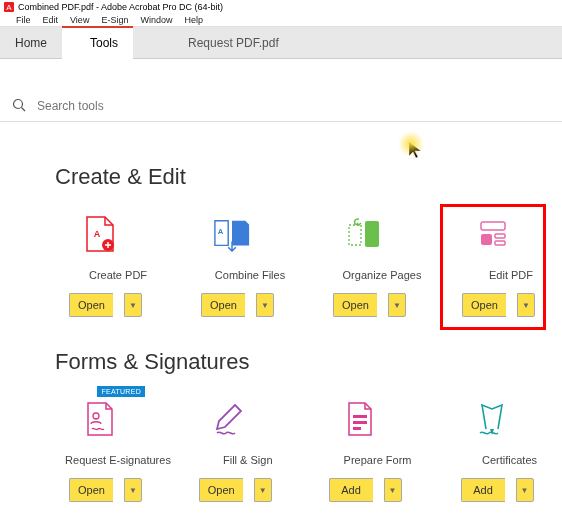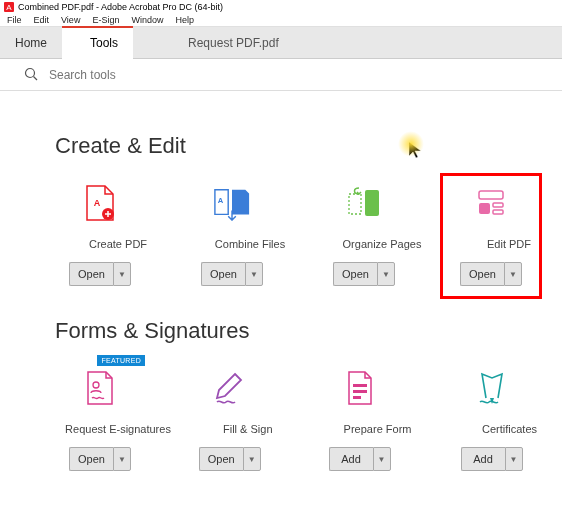--- a/index.html
+++ b/index.html
@@ -1,34 +1,34 @@
 <!DOCTYPE html>
 <html><head>
   <meta charset="utf-8">
   <style>
     * { margin: 0; padding: 0; box-sizing: border-box; font-family: "Segoe UI", Arial, sans-serif; }
     body { width: 562px; height: 521px; background: #fff; overflow: hidden; position: relative; }
     .title-bar { height: 14px; display: flex; align-items: center; padding: 0 4px; font-size: 9px; color: #000; background: #fff; }
     .title-bar svg { margin-right: 4px; }
-    .menu-bar { height: 12px; display: flex; align-items: center; padding: 0 7px; gap: 12px; font-size: 9px; color: #222; }
+    .menu-bar { height: 12px; display: flex; align-items: center; padding: 0 16px; gap: 12px; font-size: 9px; color: #222; }
     .tabs-row { height: 33px; display: flex; align-items: center; background: #e8e8e8; border-bottom: 1px solid #ccc; border-top: 1px solid #e0e0e0; }
     .tab { padding: 0 15px; height: 33px; display: flex; align-items: center; font-size: 12px; color: #333; cursor: pointer; }
     .tab.active { background: #fff; color: #000; border-top: 2px solid #de3b2a; margin-top: -1px; padding-left: 28px; }
     .tab.doc { margin-left: 40px; color: #555; }
-    .search-row { height: 32px; display: flex; align-items: center; padding: 0 24px; border-bottom: 1px solid #ddd; gap: 10px; }
+    .search-row { height: 32px; display: flex; align-items: center; padding: 0 12px; border-bottom: 1px solid #ddd; gap: 10px; margin-top: 31px; }
     .search-input { border: none; outline: none; font-size: 12px; color: #999; flex: 1; }
     .content { padding: 20px 40px 0 55px; }
     .section-title { font-size: 22px; font-weight: 400; color: #333; margin-bottom: 25px; margin-top: 22px; }
     .tools-grid { display: flex; gap: 42px; margin-bottom: 30px; }
     .tool-card { width: 90px; display: flex; flex-direction: column; align-items: center; position: relative; }
     .tool-card.highlighted { outline: 3px solid #f00; outline-offset: 8px; padding-bottom: 2px; }
     .tool-icon { width: 38px; height: 38px; display: flex; align-items: center; justify-content: center; margin-bottom: 16px; }
     .tool-label { font-size: 11px; color: #444; margin-bottom: 12px; text-align: center; white-space: nowrap; padding-left: 36px; }
     .btn-group { display: flex; }
-    .btn { border: 1px solid #aaa; background: #e5e5e5; font-size: 11px; color: #333; height: 24px; display: flex; align-items: center; justify-content: center; cursor: pointer; }
+    .btn { border: 1px solid #aaa; background: #fde047; font-size: 11px; color: #333; height: 24px; display: flex; align-items: center; justify-content: center; cursor: pointer; margin-left: 11px; }
     .btn.main { width: 44px; border-right: none; border-radius: 2px 0 0 2px; }
     .btn.drop { width: 18px; border-radius: 0 2px 2px 0; font-size: 8px; color: #666; }
     .featured-badge { position: absolute; top: -14px; right: 0; background: #1187d4; color: #fff; font-size: 7px; padding: 2px 4px; letter-spacing: 0.3px; }
     .cursor { position: absolute; left: 408px; top: 141px; pointer-events: none; }
     .cursor-glow { position: absolute; left: -10px; top: -10px; width: 26px; height: 26px; background: radial-gradient(circle, rgba(255,220,50,0.9) 0%, rgba(255,220,50,0) 70%); border-radius: 50%; }
   </style>
 </head>
 <body>
 
 <div class="title-bar">

